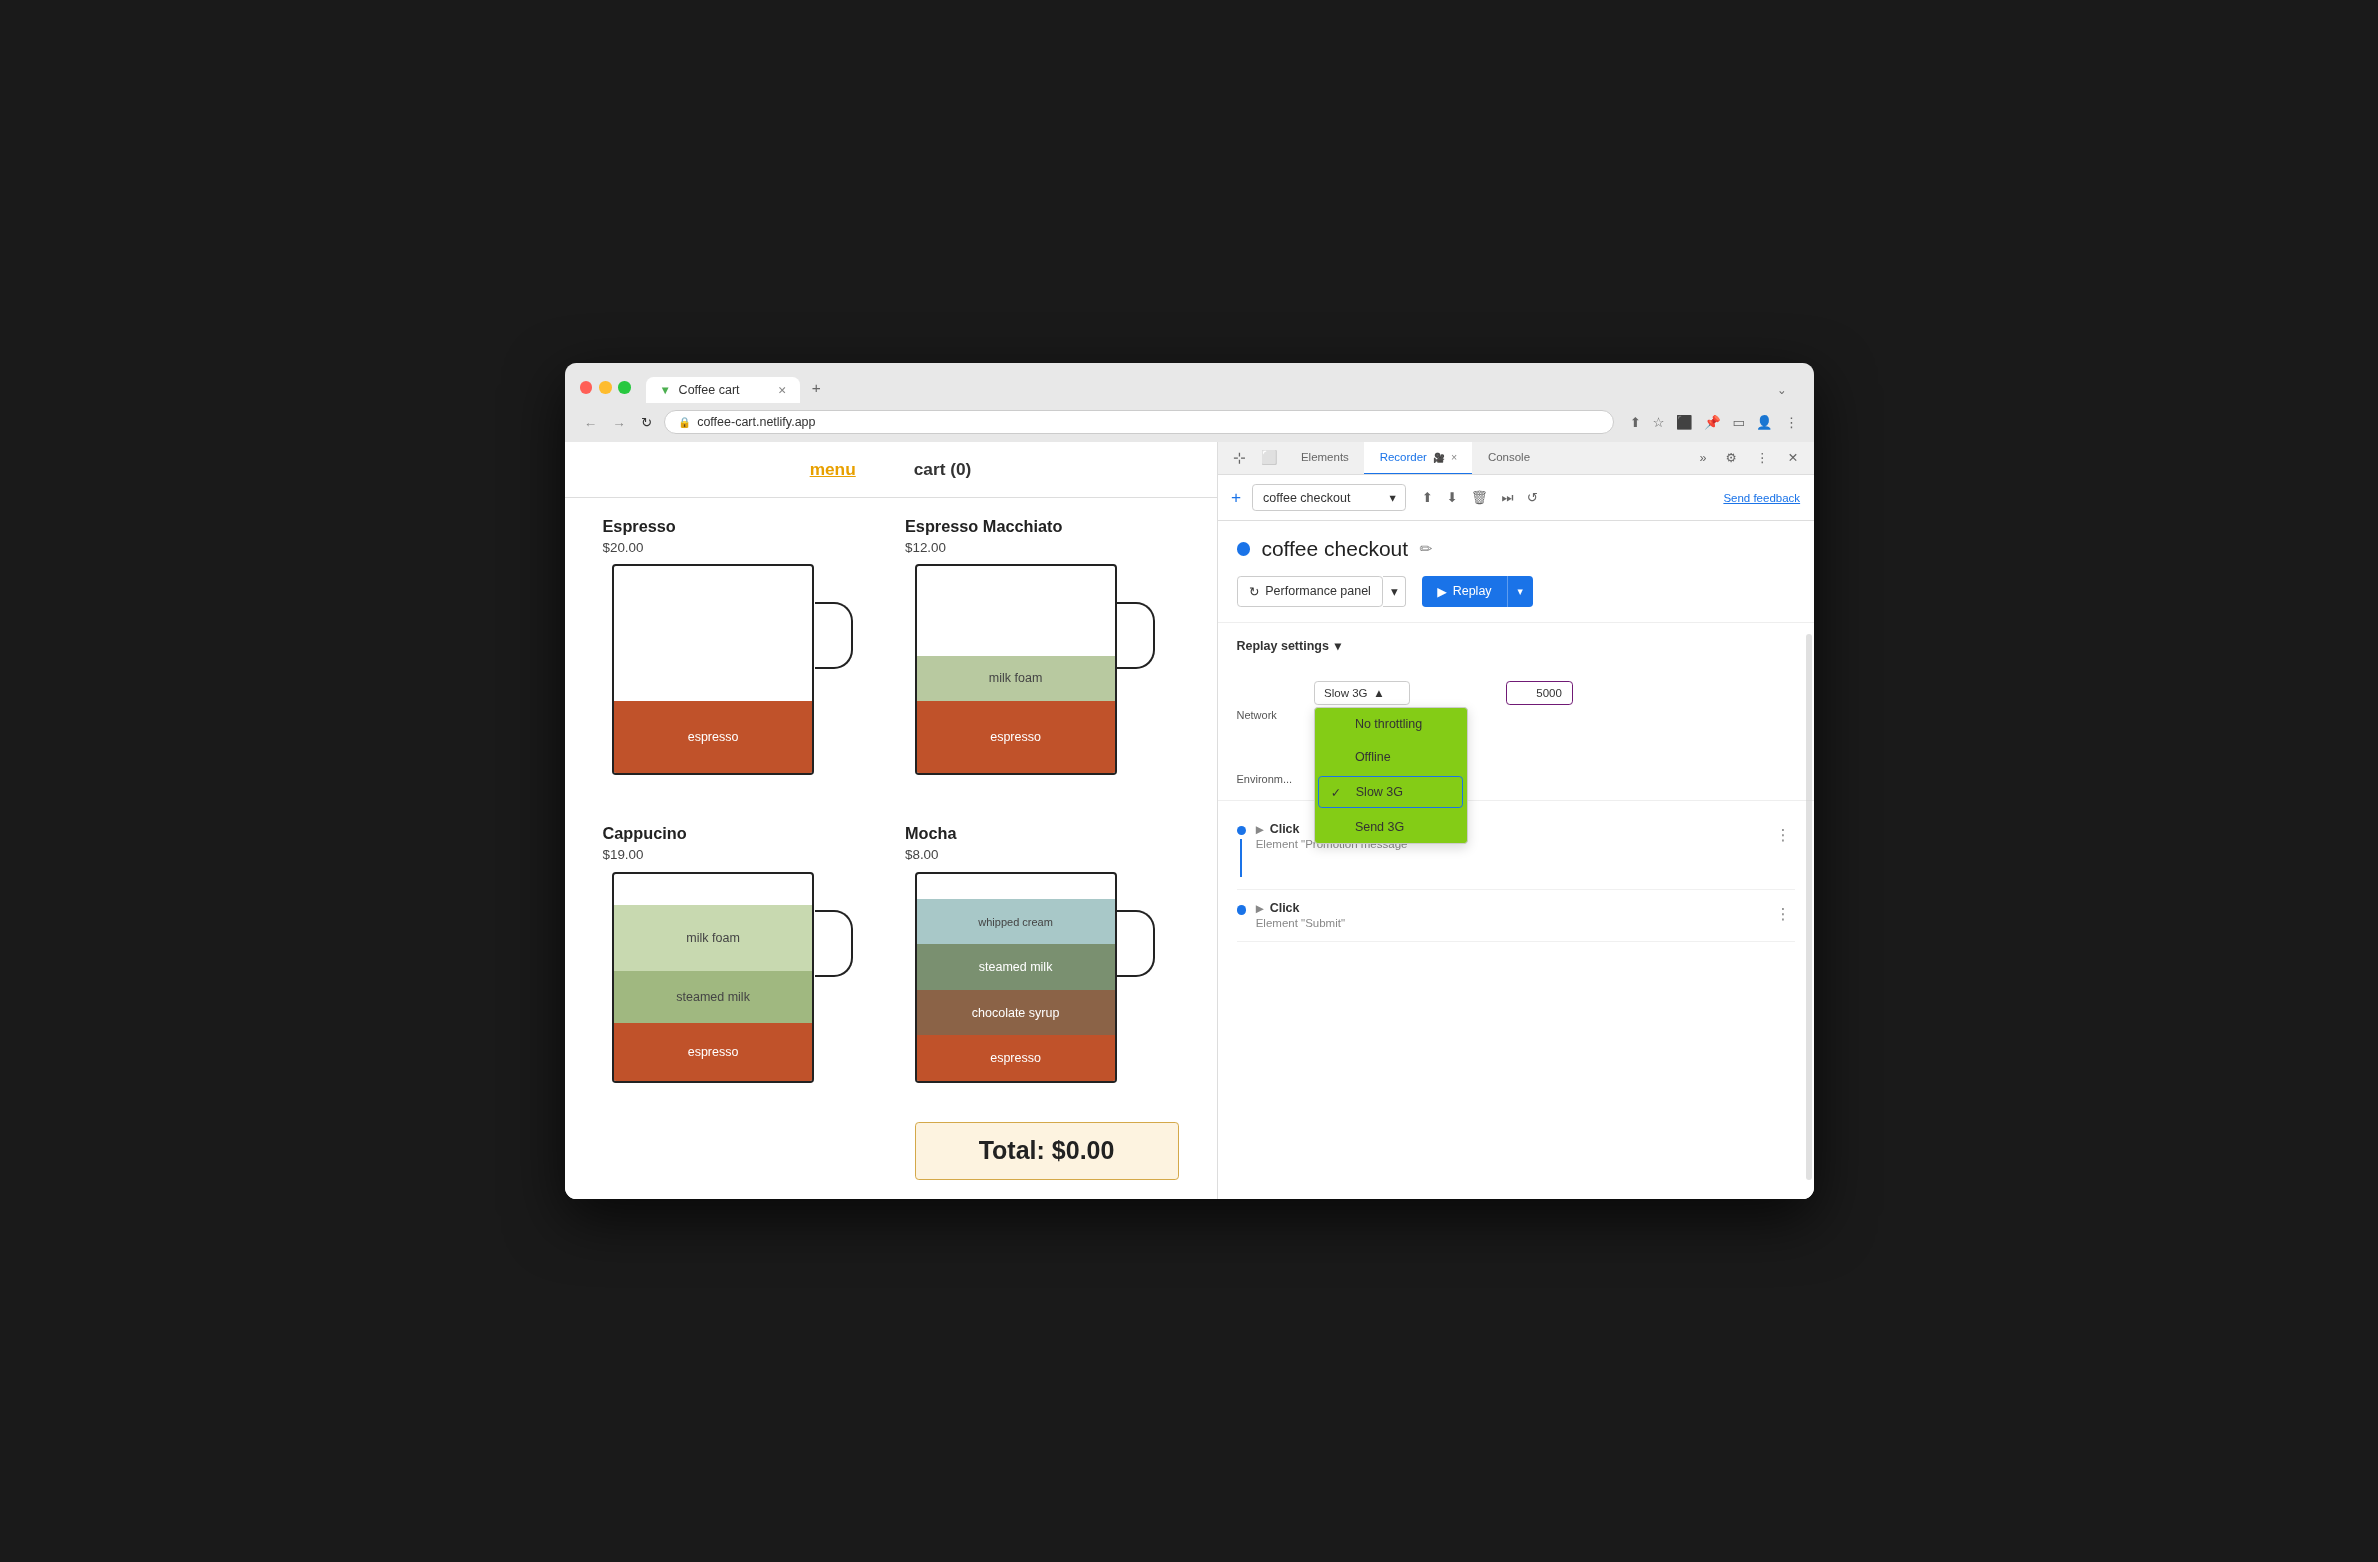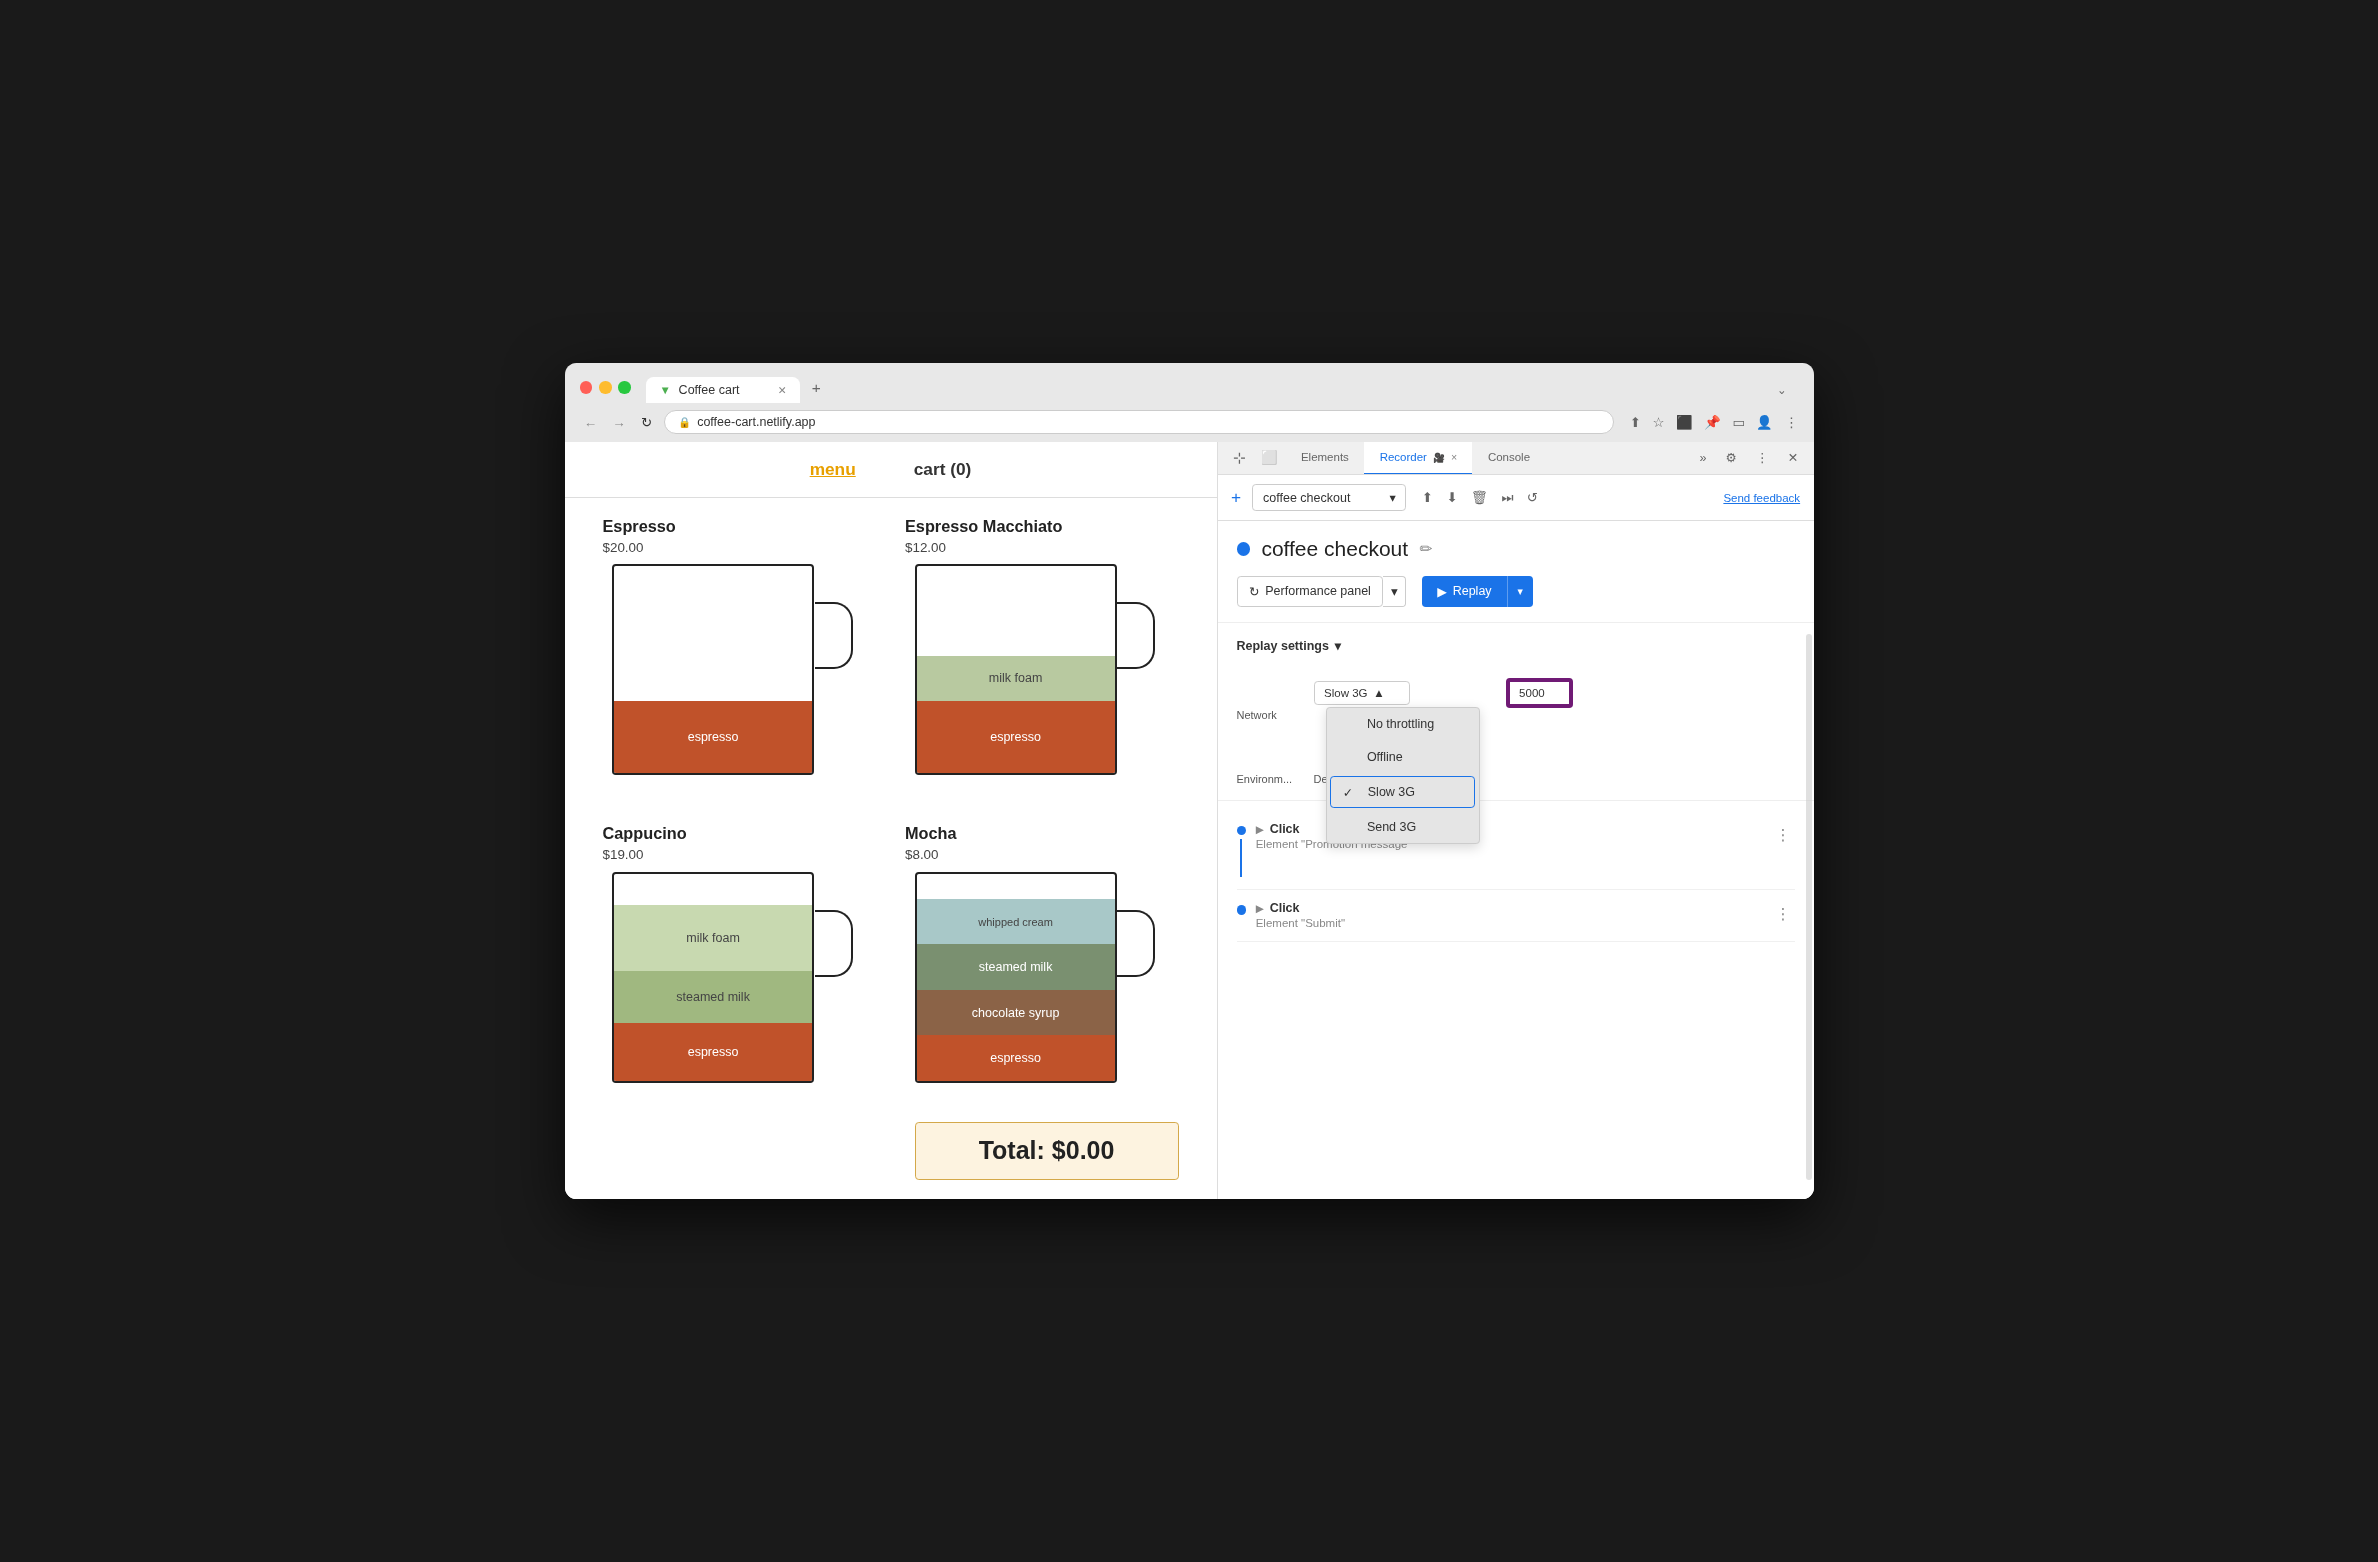--- a/index.html
+++ b/index.html
@@ -422,33 +422,34 @@
       border: 1px solid #ccc;
       border-radius: 3.8px;
       padding: 4.8px 9.6px;
       font-size: 11.5px;
       color: #333;
       background: #fff;
       cursor: pointer;
       min-width: 96px;
     }
     .timeout-input {
-      border: 4px solid #701a75;
+      border: 1px solid #701a75;
       border-radius: 3.8px;
       padding: 4.8px 9.6px;
       font-size: 11.5px;
       color: #333;
       width: 67px;
+      text-align: right;
     }
     
     .network-dropdown {
       position: absolute;
       top: 100%;
-      left: 12px;
-      background: #e5e5e5;
+      left: 0;
+      background: #84cc16;
       border: 1px solid #ccc;
       border-radius: 3.8px;
       box-shadow: 0 3.8px 11.5px rgba(0,0,0,0.15);
       z-index: 100;
       min-width: 154px;
       margin-top: 1.9px;
     }
     .dropdown-item {
       display: flex;
       align-items: center;

